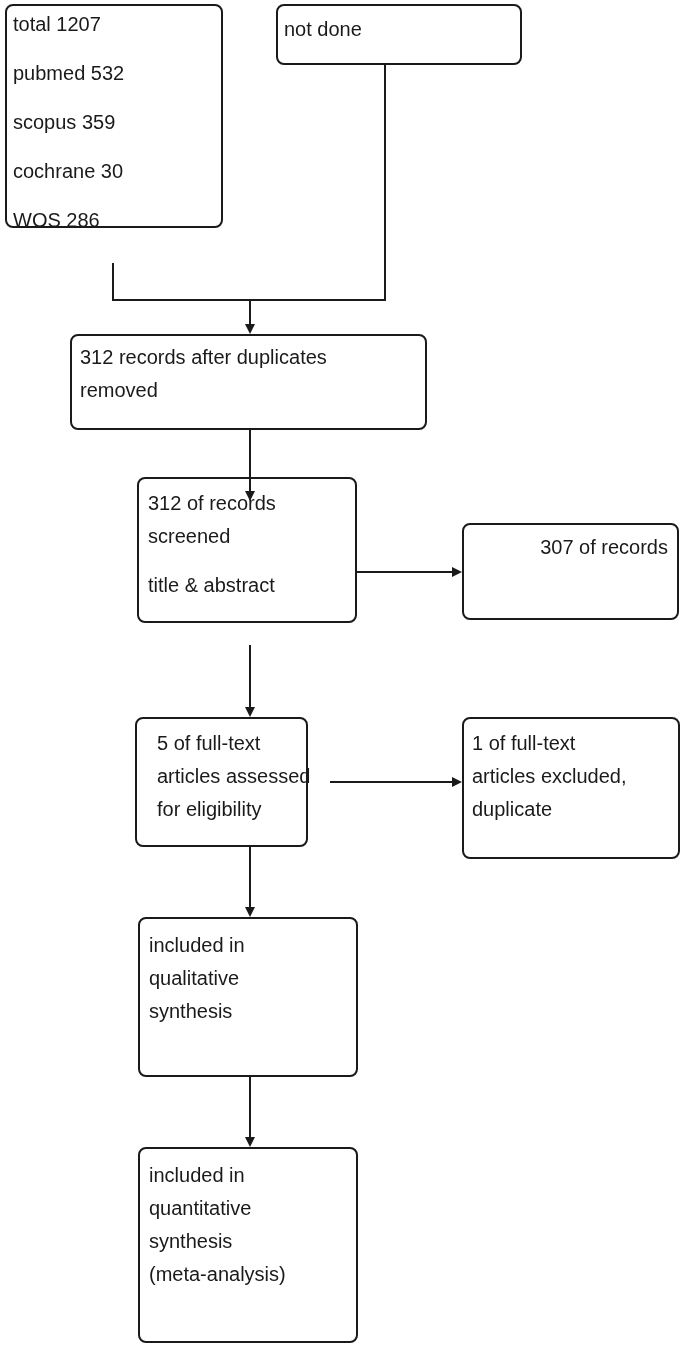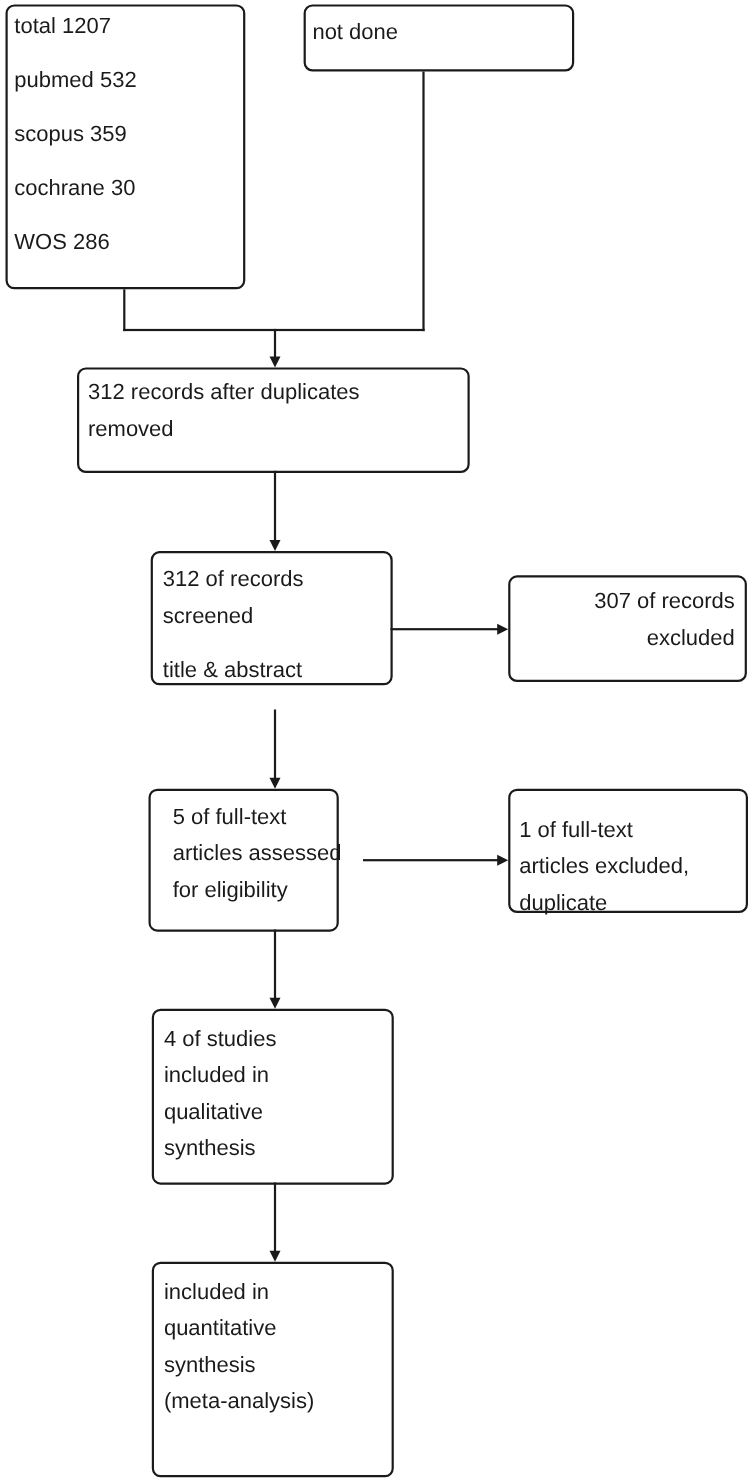--- a/index.html
+++ b/index.html
@@ -33,27 +33,27 @@
     border-right: 5px solid transparent;
     border-top: 10px solid var(--line);
   }
   .arrow-right {
     position: absolute; width: 0; height: 0;
     border-top: 5px solid transparent;
     border-bottom: 5px solid transparent;
     border-left: 10px solid var(--line);
   }
   
-  #box-sources            { left: 5px;   top: 4px;    width: 218px; height: 259px; padding: 2px 6px; }
+  #box-sources            { left: 5px;   top: 4px;    width: 218px; height: 224px; padding: 2px 6px; }
   #box-not-done           { left: 276px; top: 4px;    width: 246px; height: 61px;  padding: 7px 6px; }
   #box-after-duplicates   { left: 70px;  top: 334px;  width: 357px; height: 96px;  padding: 5px 8px; }
-  #box-screened           { left: 137px; top: 501px;  width: 220px; height: 122px; padding: 8px 9px; }
+  #box-screened           { left: 137px; top: 477px;  width: 220px; height: 146px; padding: 8px 9px; }
   #box-records-excluded   { left: 462px; top: 523px;  width: 217px; height: 97px;  padding: 6px 9px; text-align: right; }
   #box-fulltext-assessed  { left: 135px; top: 717px;  width: 173px; height: 130px; padding: 8px 20px; }
-  #box-fulltext-excluded  { left: 462px; top: 717px;  width: 218px; height: 113px; padding: 20px 8px; }
+  #box-fulltext-excluded  { left: 462px; top: 717px;  width: 218px; height: 142px; padding: 8px 8px; }
   #box-qualitative        { left: 138px; top: 917px;  width: 220px; height: 160px; padding: 10px 9px; }
   #box-quantitative       { left: 138px; top: 1147px; width: 220px; height: 196px; padding: 10px 9px; }
   
   #conn-sources-down        { left: 112px; top: 263px; height: 38px; }
   #conn-notdone-down        { left: 384px; top: 65px;  height: 236px; }
   #conn-merge-h             { left: 112px; top: 299px; width: 274px; }
   #conn-merge-down          { left: 249px; top: 299px; height: 27px; }
   #arr-merge                { left: 245px; top: 324px; }
   #conn-dup-to-screened     { left: 249px; top: 428px; height: 65px; }
   #arr-screened             { left: 245px; top: 491px; }
@@ -91,37 +91,35 @@
   </div>
 
   <div class="box" id="box-screened">
     <div class="ln">312 of records</div>
     <div class="ln">screened</div>
     <div class="ln gap">title &amp; abstract</div>
   </div>
 
   <div class="box" id="box-records-excluded">
     <div class="ln">307 of records</div>
-    <div class="ln">excluded</div>
   </div>
 
   <div class="box" id="box-fulltext-assessed">
     <div class="ln">5 of full-text</div>
     <div class="ln">articles assessed</div>
     <div class="ln">for eligibility</div>
   </div>
 
   <div class="box" id="box-fulltext-excluded">
     <div class="ln">1 of full-text</div>
     <div class="ln">articles excluded,</div>
     <div class="ln">duplicate</div>
   </div>
 
   <div class="box" id="box-qualitative">
-    <div class="ln">4 of studies</div>
     <div class="ln">included in</div>
     <div class="ln">qualitative</div>
     <div class="ln">synthesis</div>
   </div>
 
   <div class="box" id="box-quantitative">
     <div class="ln">included in</div>
     <div class="ln">quantitative</div>
     <div class="ln">synthesis</div>
     <div class="ln">(meta-analysis)</div>

